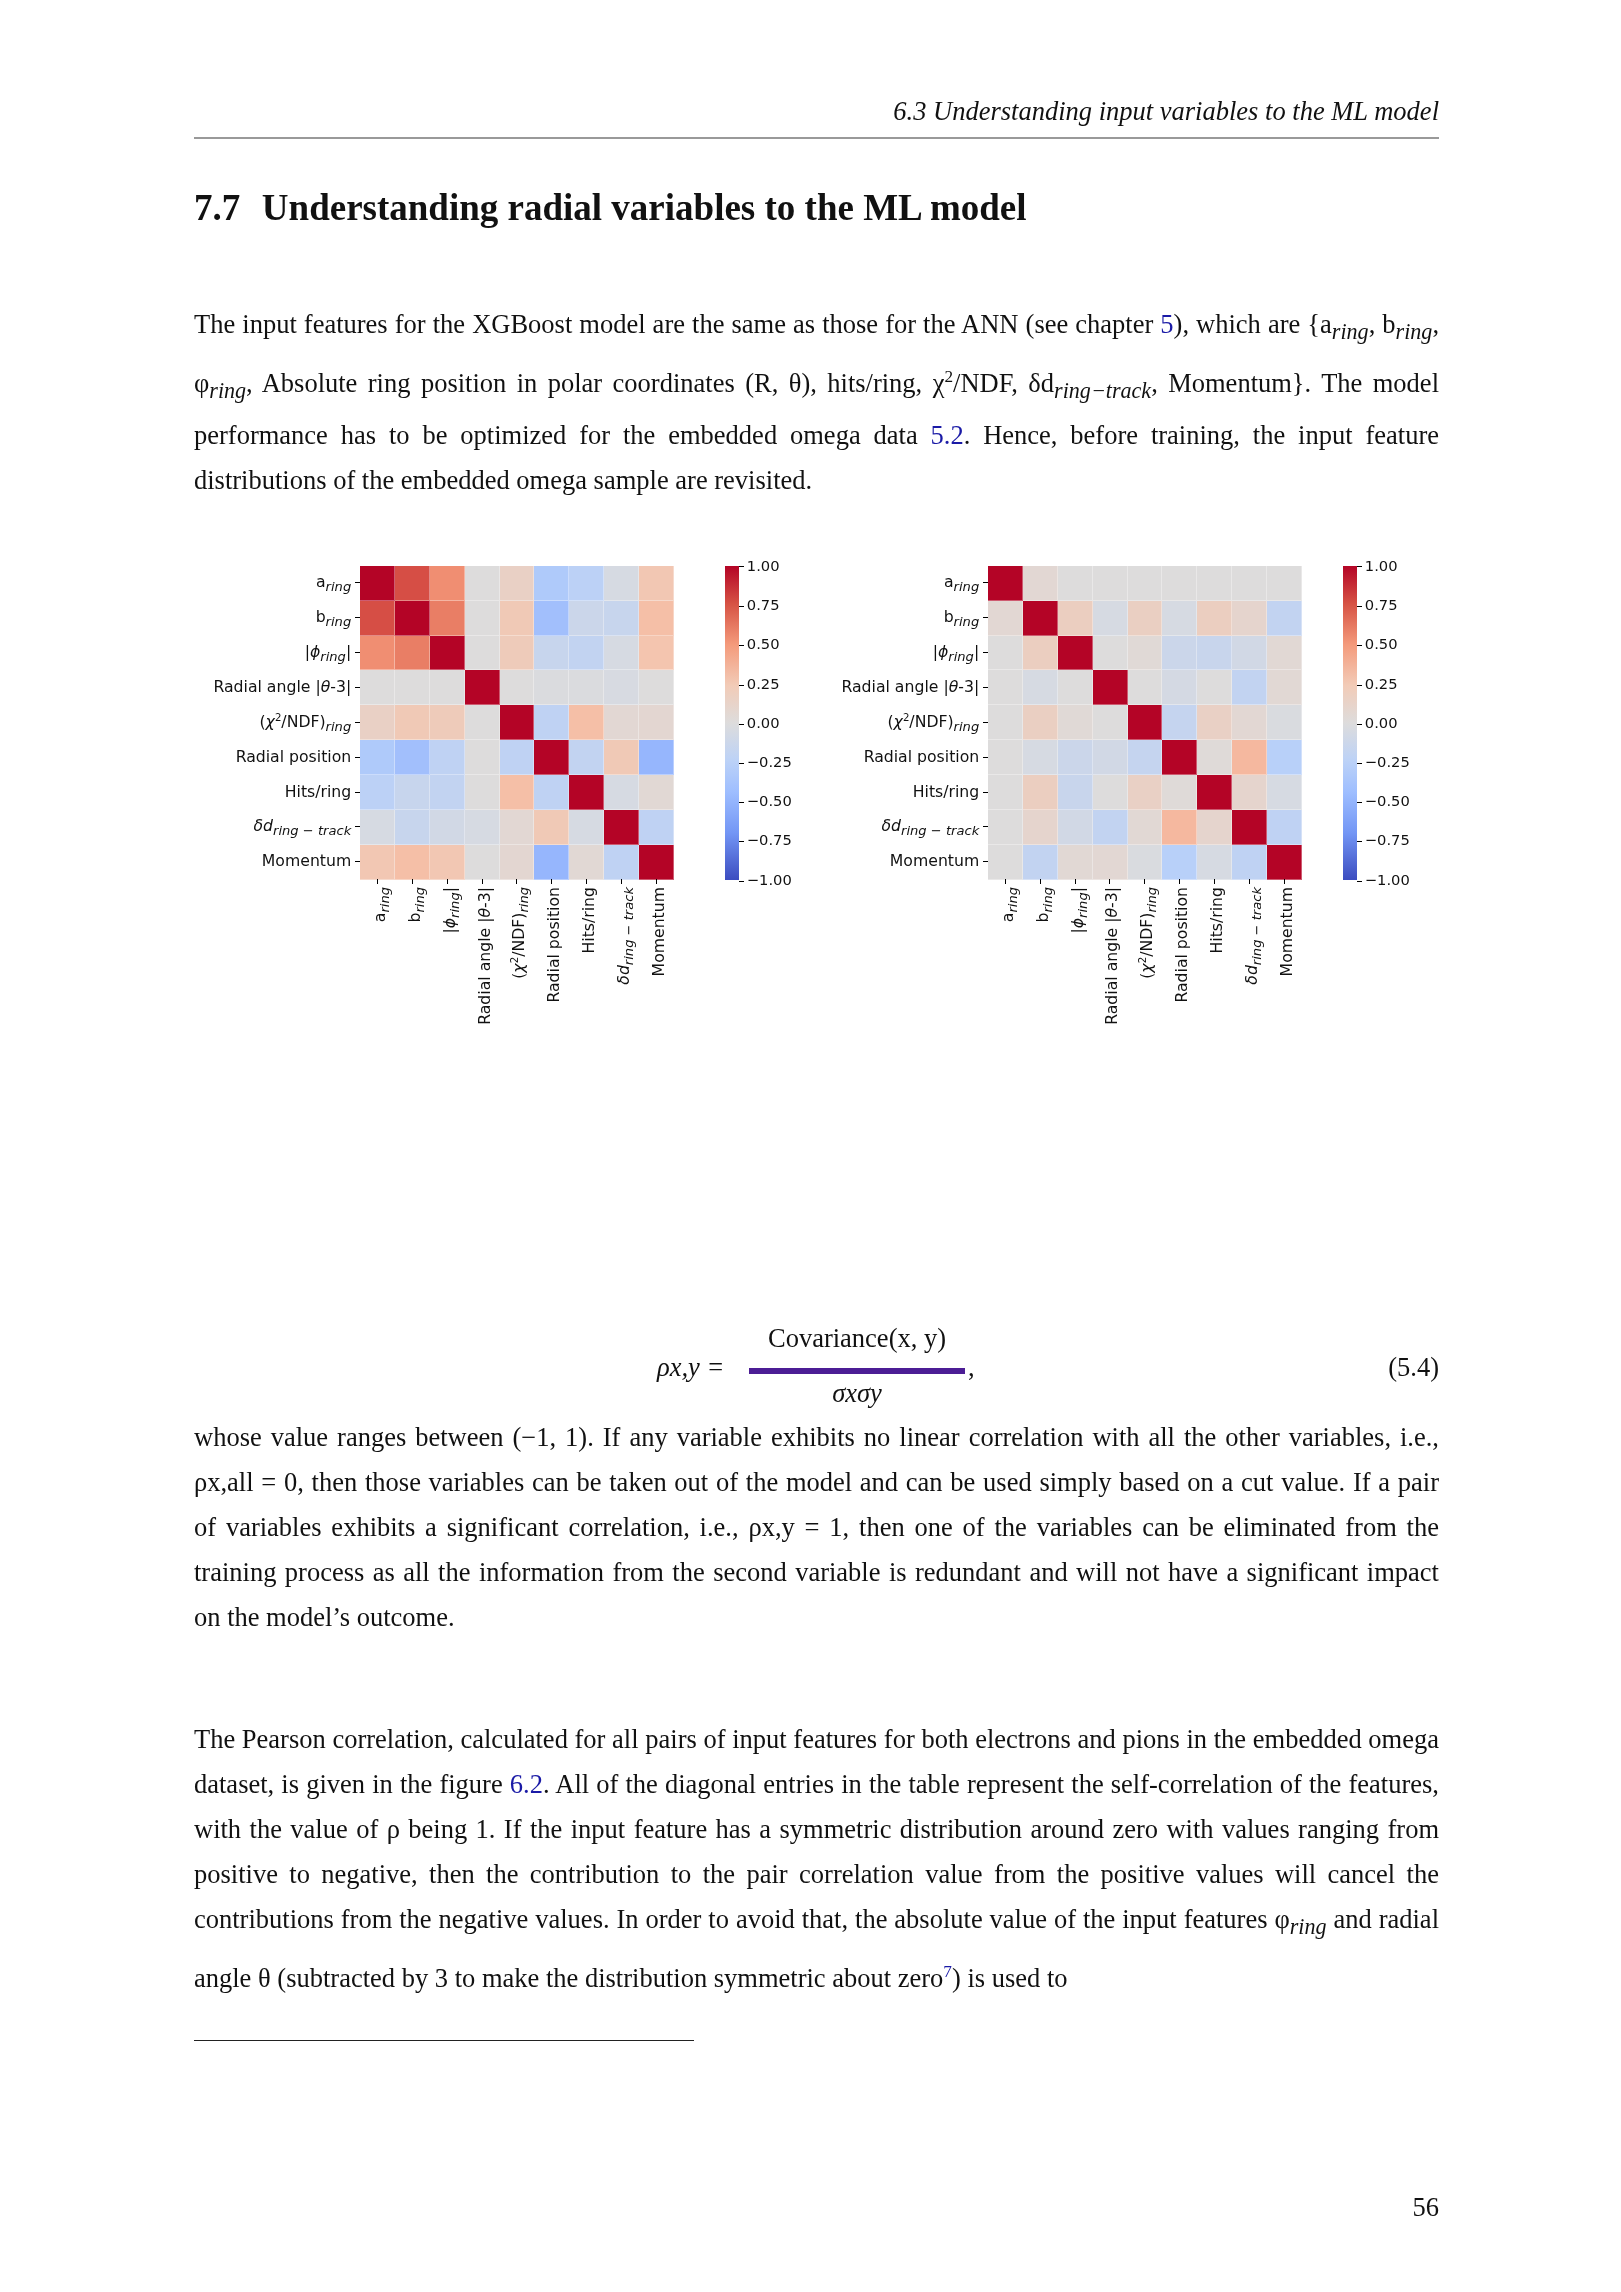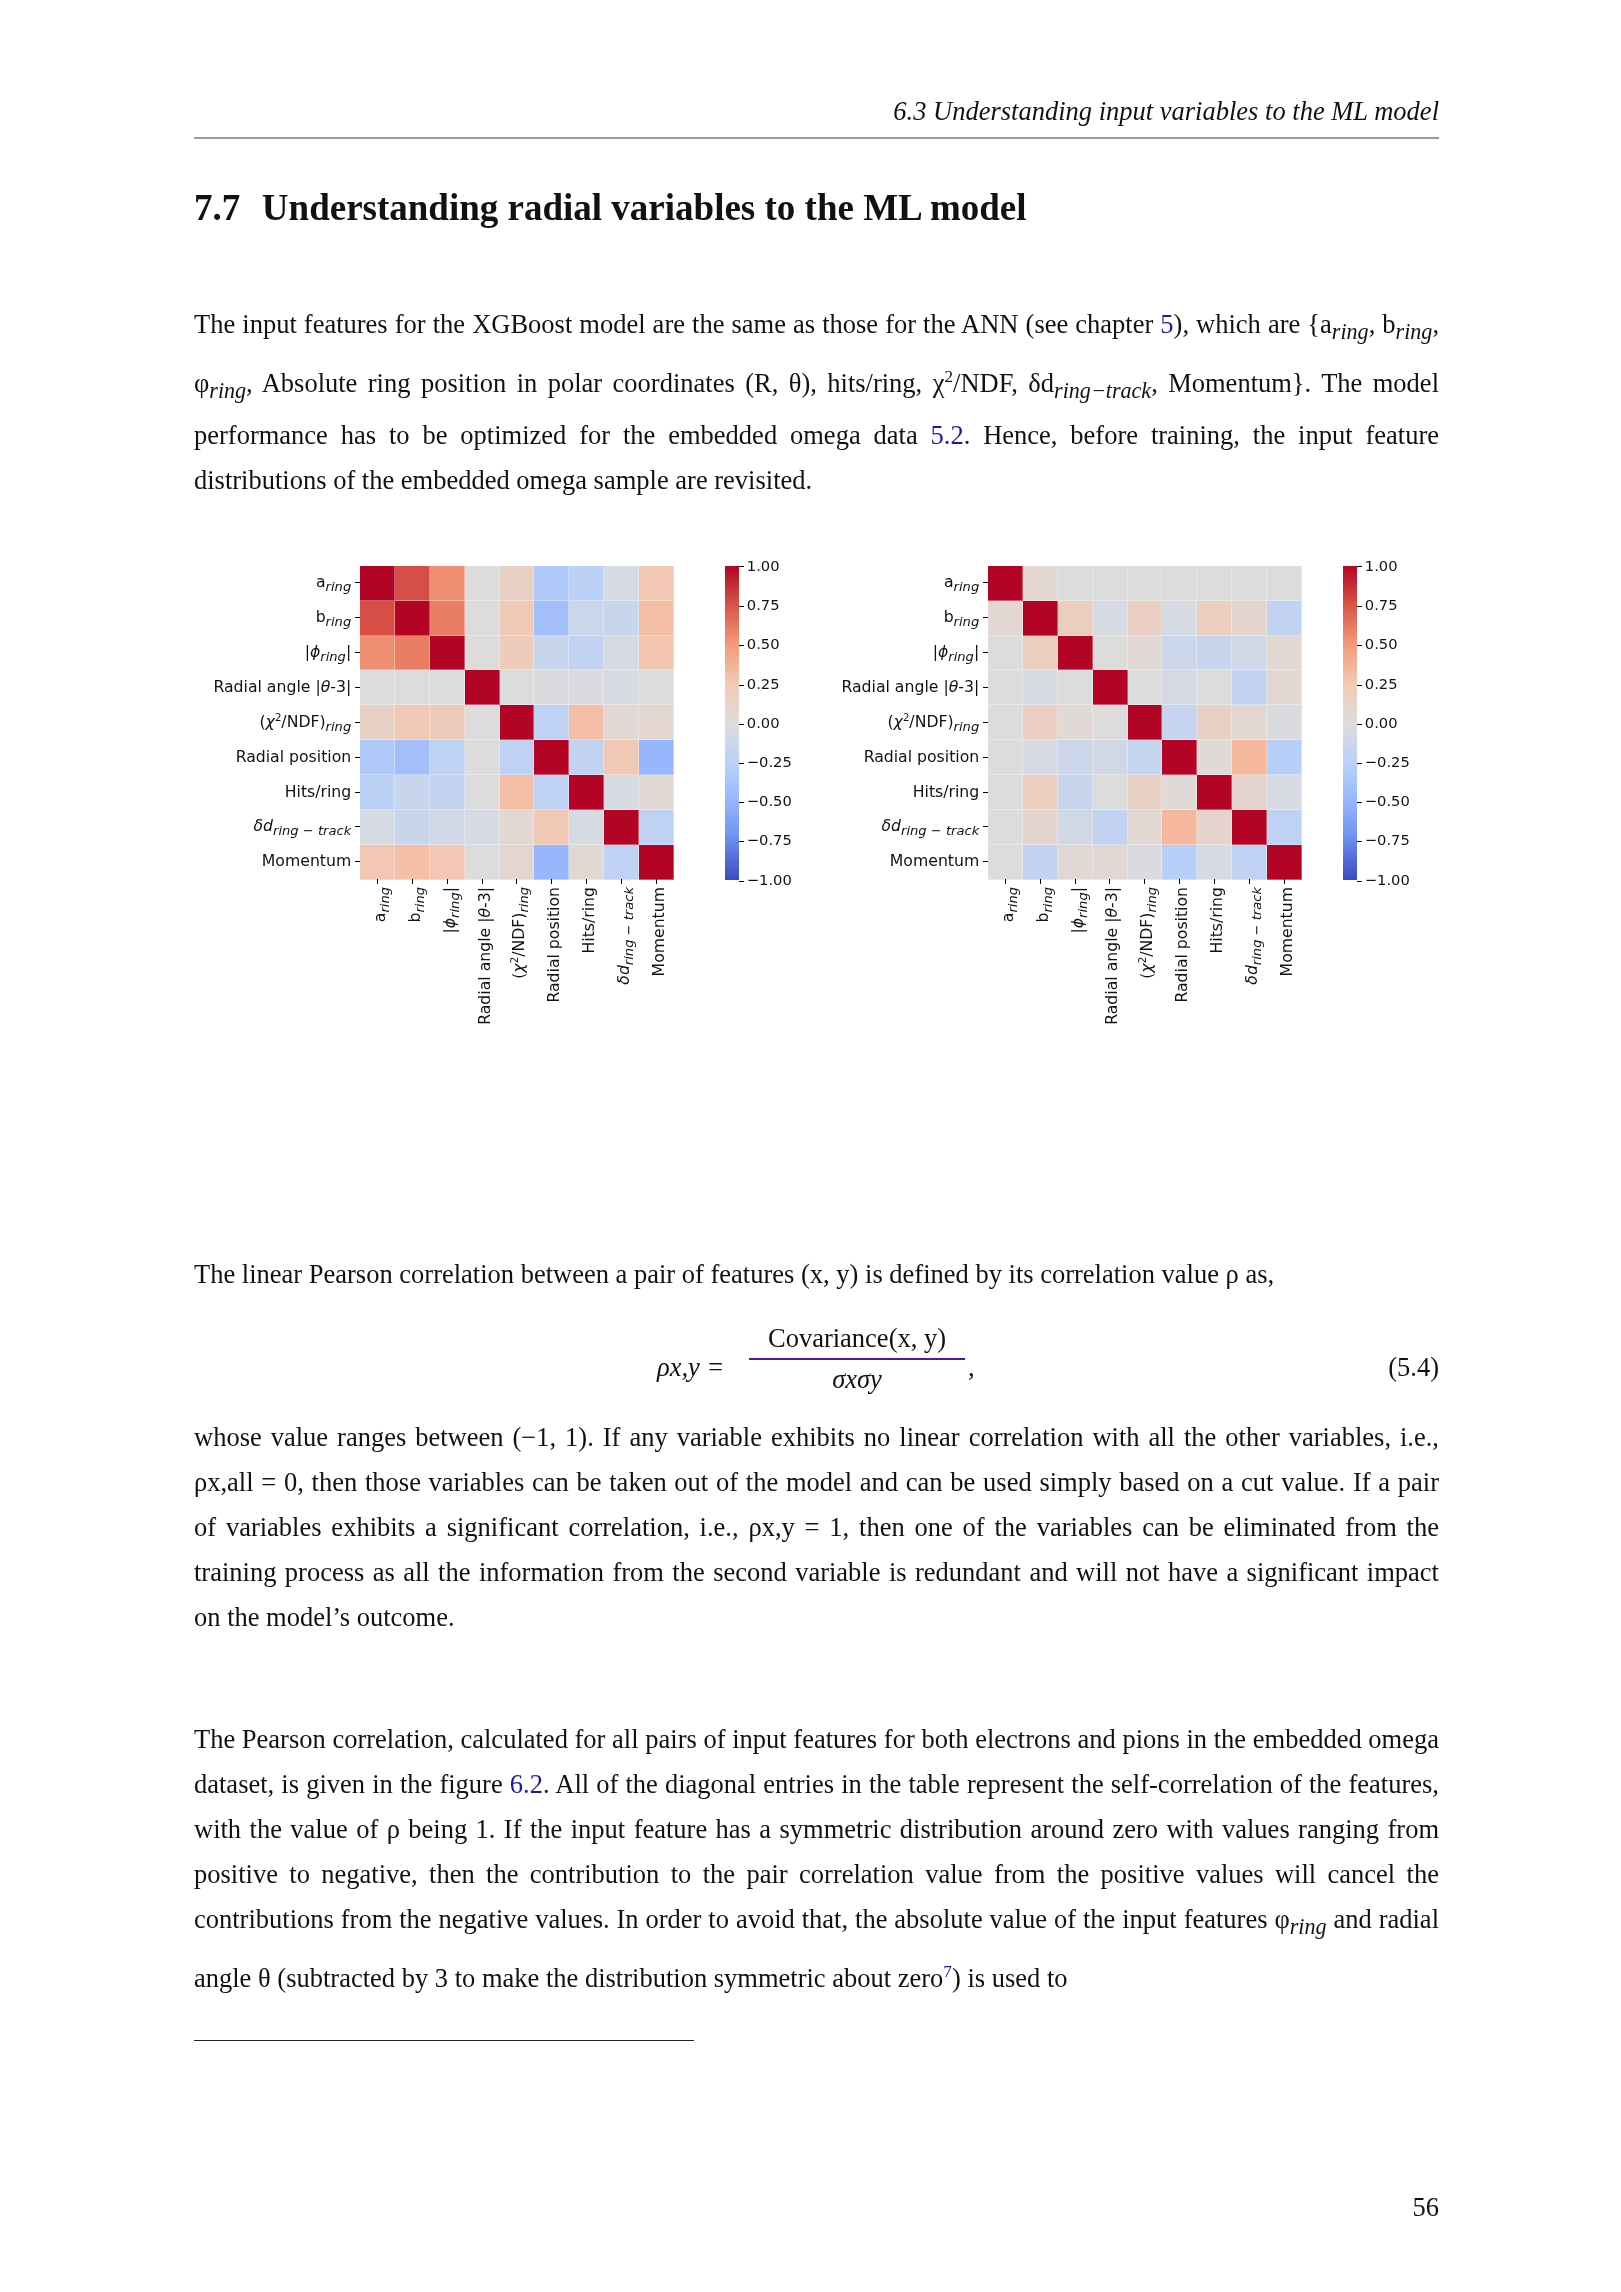--- a/index.html
+++ b/index.html
@@ -21,21 +21,21 @@
   .xtick { position: absolute; top: 0; left: 8.8px; width: 1px; height: 4.9px; background: #000; }
   .cbar { position: absolute; width: 13.7px; background: linear-gradient(to bottom, #b40426, #d65244 12%, #f49a7b 25%, #f2cbb7 38%, #dddcdc 50%, #bcd2f7 62%, #9ebeff 72%, #7396f5 85%, #3b4cc0); }
   .cbar-tick { position: absolute; font-family: "DejaVu Sans", sans-serif; font-size: 14.7px; white-space: nowrap; }
   .cbar-tick::before { content: ""; display: inline-block; width: 4.9px; height: 1px; background: #000; vertical-align: middle; margin-right: 2.9px; }
   .caption { position: absolute; left: 257px; top: 1075px; width: 1117px; font-size: 23.5px; line-height: 33px; font-family: "Liberation Serif", "DejaVu Serif", serif; }
   .caption .cap-label { font-weight: bold; position: absolute; left: 0; top: 0; }
   .caption .cap-text { margin-left: 159px; display: block; text-align: justify; }
   .equation { position: absolute; left: 194px; top: 1323px; width: 1245px; height: 88px; font-family: "Liberation Serif", "DejaVu Serif", serif; font-size: 26.5px; }
   .eq-lhs { position: absolute; left: 463px; top: 29px; font-style: italic; }
   .eq-frac { position: absolute; left: 555px; top: 0; text-align: center; width: 216px; }
-  .eq-num { display: block; border-bottom: 2px solid #4c1d95; padding-bottom: 4px; }
+  .eq-num { display: block; border-bottom: 6px solid #4c1d95; padding-bottom: 14px; }
   .eq-den { display: block; font-style: italic; padding-top: 3.9px; }
   .eq-comma { position: absolute; left: 774px; top: 29px; }
   .eq-number { position: absolute; right: 0; top: 29px; }
   .footnote-rule { position: absolute; left: 194px; top: 2040px; width: 500px; height: 1px; background: #222; }
   .footnote { position: absolute; left: 206px; top: 2049px; width: 1233px; font-size: 21.6px; line-height: 29px; font-family: "Liberation Serif", "DejaVu Serif", serif; text-indent: -11.8px; padding-left: 21.6px; box-sizing: border-box; }
   .page-number { position: absolute; left: 1392px; top: 2192px; width: 47px; text-align: right; font-size: 26.5px; font-family: "Liberation Serif", "DejaVu Serif", serif; }
   sup { font-size: 0.65em; }
 </style>
 </head>
 <body>
@@ -329,21 +329,20 @@
       <div class="cbar-tick" style="left: 553px; top: 81px;">0.50</div>
       <div class="cbar-tick" style="left: 553px; top: 121px;">0.25</div>
       <div class="cbar-tick" style="left: 553px; top: 160px;">0.00</div>
       <div class="cbar-tick" style="left: 553px; top: 199px;">−0.25</div>
       <div class="cbar-tick" style="left: 553px; top: 238px;">−0.50</div>
       <div class="cbar-tick" style="left: 553px; top: 277px;">−0.75</div>
       <div class="cbar-tick" style="left: 553px; top: 317px;">−1.00</div>
     </div>
 
 
-  <div class="para" style="top:1252px;">The linear Pearson correlation between a pair of features (x, y) is defined by its correlation value ρ as,</div>
 
   <div class="equation">
     <span class="eq-lhs">ρx,y =</span>
     <span class="eq-frac">
       <span class="eq-num">Covariance(x, y)</span>
       <span class="eq-den">σxσy</span>
     </span>
     <span class="eq-comma">,</span>
     <span class="eq-number">(5.4)</span>
   </div>

